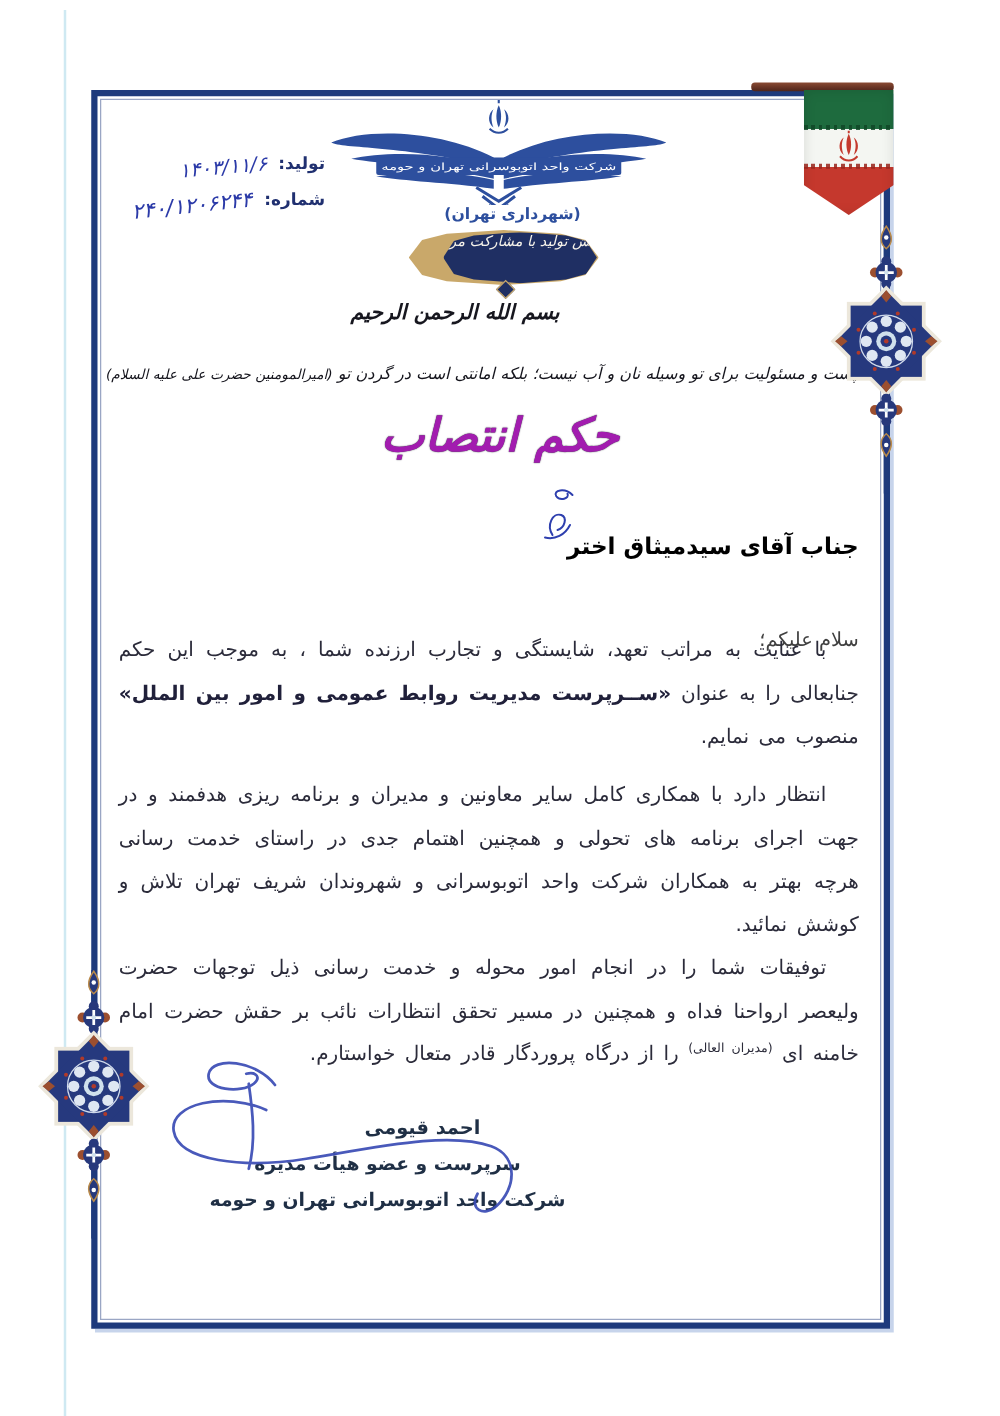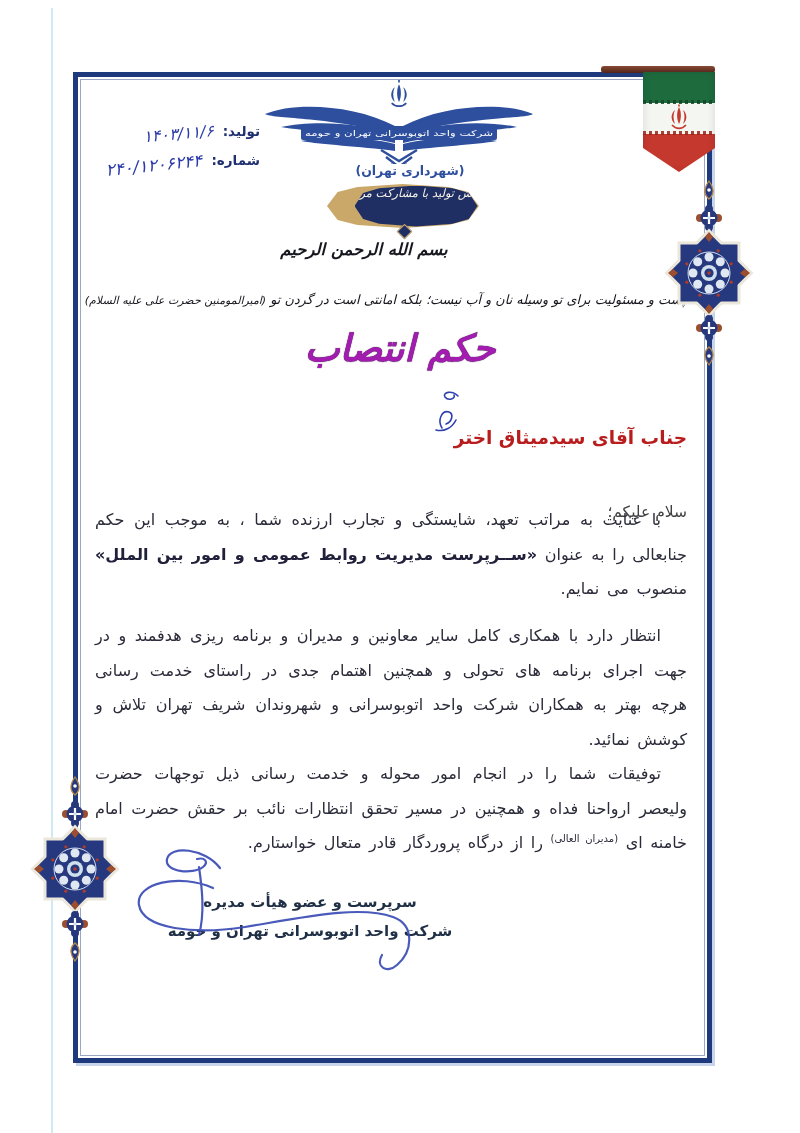--- a/index.html
+++ b/index.html
@@ -61,21 +61,21 @@
     text-shadow:0 0 1px #121220;}
   
   .meta-row{position:absolute;right:540px;display:flex;gap:9px;align-items:center;direction:rtl;}
   .meta-row.date{top:121px;}
   .meta-row.number{top:150px;}
   .meta-label{font-size:13.5px;font-weight:bold;color:#203070;white-space:nowrap;}
   .meta-value{font-size:16px;font-style:italic;color:#2b3aa8;letter-spacing:2px;white-space:nowrap;
     transform:rotate(-5deg);transform-origin:right center;}
   .meta-row.number .meta-value{font-size:17px;transform:rotate(-6deg);}
   
-  .addressee{position:absolute;right:113px;top:427px;font-size:18.5px;font-weight:bold;color:#b91c1c;}
+  .addressee{position:absolute;right:113px;top:427px;font-size:18.5px;font-weight:bold;color:#000000;}
   .initials-svg{position:absolute;left:432px;top:388px;}
   .greeting{position:absolute;right:113px;top:480px;font-size:15.5px;color:#404040;margin-top:23px;}
   .para{position:absolute;right:113px;width:592px;direction:rtl;text-align:justify;
     font-size:16px;line-height:34.5px;color:#2b2b3a;word-spacing:2.5px;text-indent:26px;}
   .para .pos-title{font-weight:bold;color:#20203a;}
   .para sup{font-size:10px;line-height:0;}
   .p1{top:503px;}
   .p2{top:619px;}
   .p3{top:757px;}
   
@@ -262,15 +262,16 @@
 
 <svg class="sig-svg" width="330" height="150" viewBox="0 0 330 150">
   <g stroke="#3a4cb5" stroke-width="2.2" fill="none" stroke-linecap="round" opacity="0.92">
     <path d="M95,25 C80,5 45,2 42,16 C39,29 68,32 78,24 C84,19 80,14 72,16"></path>
     <path d="M74,24 C77,45 80,70 74,92"></path>
     <path d="M88,45 C55,30 10,40 14,62 C18,86 70,92 120,84 C180,74 235,62 268,74 C290,82 288,108 272,122 C262,131 250,124 257,112"></path>
   </g>
 </svg>
 
 <div class="sig-block">
+  <div class="sig-name">احمد قیومی</div>
   <div class="sig-role">سرپرست و عضو هیأت مدیره</div>
   <div class="sig-org">شرکت واحد اتوبوسرانی تهران و حومه</div>
 </div>
 
 </body></html>

